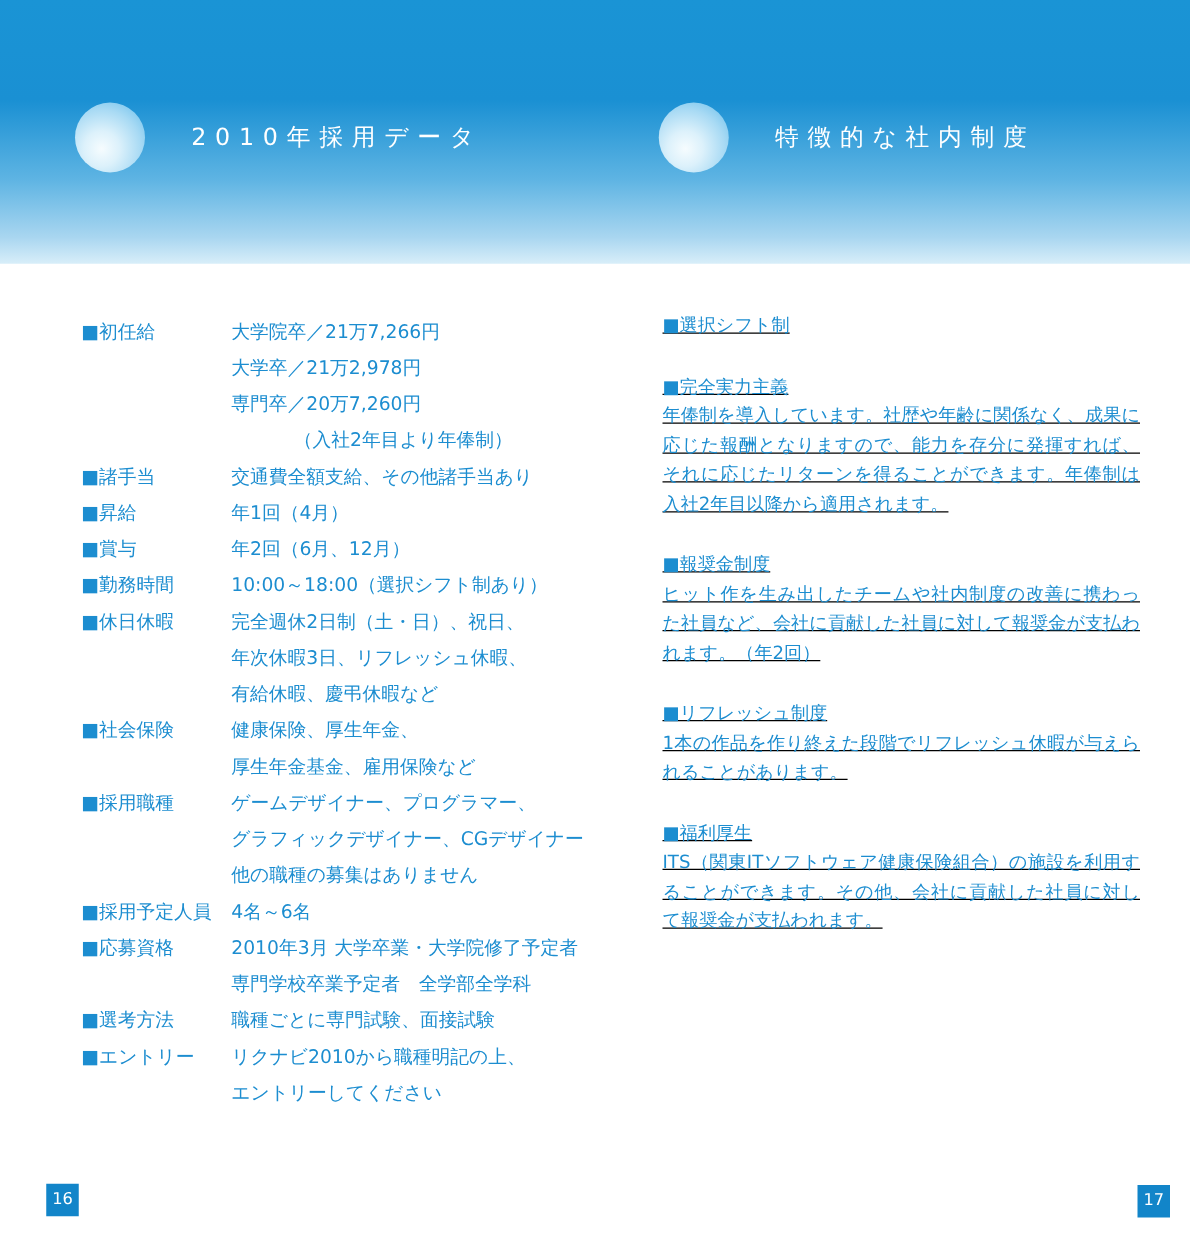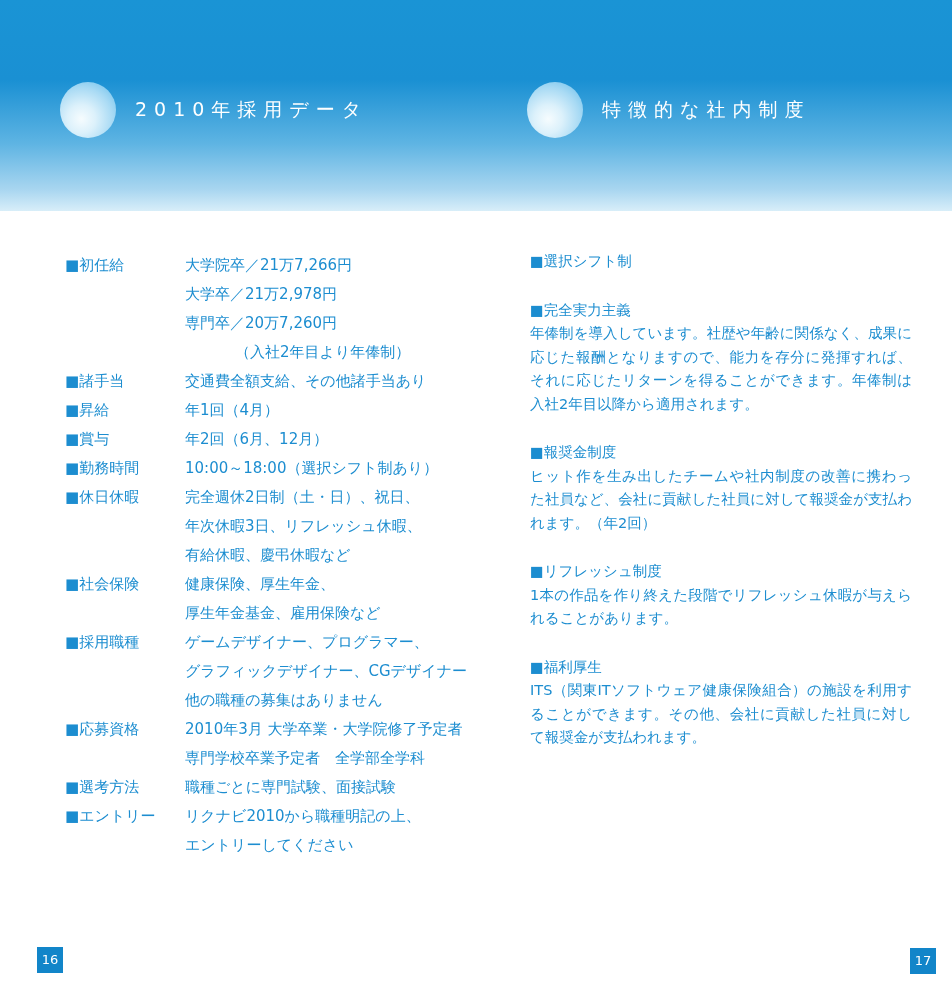--- a/index.html
+++ b/index.html
@@ -19,21 +19,21 @@
   }
   
   .header-band{
     position:absolute;left:0;top:0;width:952px;height:211px;
     background:linear-gradient(to bottom,
       var(--header-top) 0%, #1a90d3 38%, #5eb4e3 68%,
       #a9d6f0 90%, var(--header-bottom) 100%);
   }
   .header-group{
     position:absolute;top:82px;height:56px;
-    display:flex;align-items:center;
+    display:flex;align-items:center;gap:18px;
   }
   .header-group.left{left:60px;}
   .header-group.right{left:527px;}
   .sphere{
     width:56px;height:56px;border-radius:50%;flex:none;
     background:radial-gradient(circle at 38% 66%,
       #f6fcfe 0%, #dcf1fb 28%, #a8daf4 62%, #7ac6ee 86%, #67bdea 100%);
   }
   .header-title{
     color:#ffffff;font-size:19px;letter-spacing:7px;
@@ -45,21 +45,21 @@
   }
   .rec-row{
     display:flex;align-items:center;
     font-size:15px;line-height:29px;color:var(--accent);
   }
   .rec-label{width:120px;flex:none;white-space:nowrap;}
   .rec-value{flex:1;white-space:nowrap;}
   .rec-value.indent{padding-left:50px;}
   
   .prog-list{
-    position:absolute;left:530px;top:250px;width:382px;
+    position:absolute;left:530px;top:250px;width:382px;text-decoration:underline;
   }
   .prog-section{margin-bottom:25px;}
   .prog-title{
     font-size:14.5px;line-height:23.5px;color:var(--accent);white-space:nowrap;
   }
   .prog-body{
     font-size:14.5px;line-height:23.5px;color:var(--accent);
     text-align:justify;margin:0;
   }
   
@@ -146,20 +146,24 @@
       </div>
       <div class="rec-row">
         <div class="rec-label"></div>
         <div class="rec-value">グラフィックデザイナー、CGデザイナー</div>
       </div>
       <div class="rec-row">
         <div class="rec-label"></div>
         <div class="rec-value">他の職種の募集はありません</div>
       </div>
       <div class="rec-row">
+        <div class="rec-label">■採用予定人員</div>
+        <div class="rec-value">4名～6名</div>
+      </div>
+      <div class="rec-row">
         <div class="rec-label">■応募資格</div>
         <div class="rec-value">2010年3月 大学卒業・大学院修了予定者</div>
       </div>
       <div class="rec-row">
         <div class="rec-label"></div>
         <div class="rec-value">専門学校卒業予定者　全学部全学科</div>
       </div>
       <div class="rec-row">
         <div class="rec-label">■選考方法</div>
         <div class="rec-value">職種ごとに専門試験、面接試験</div>

